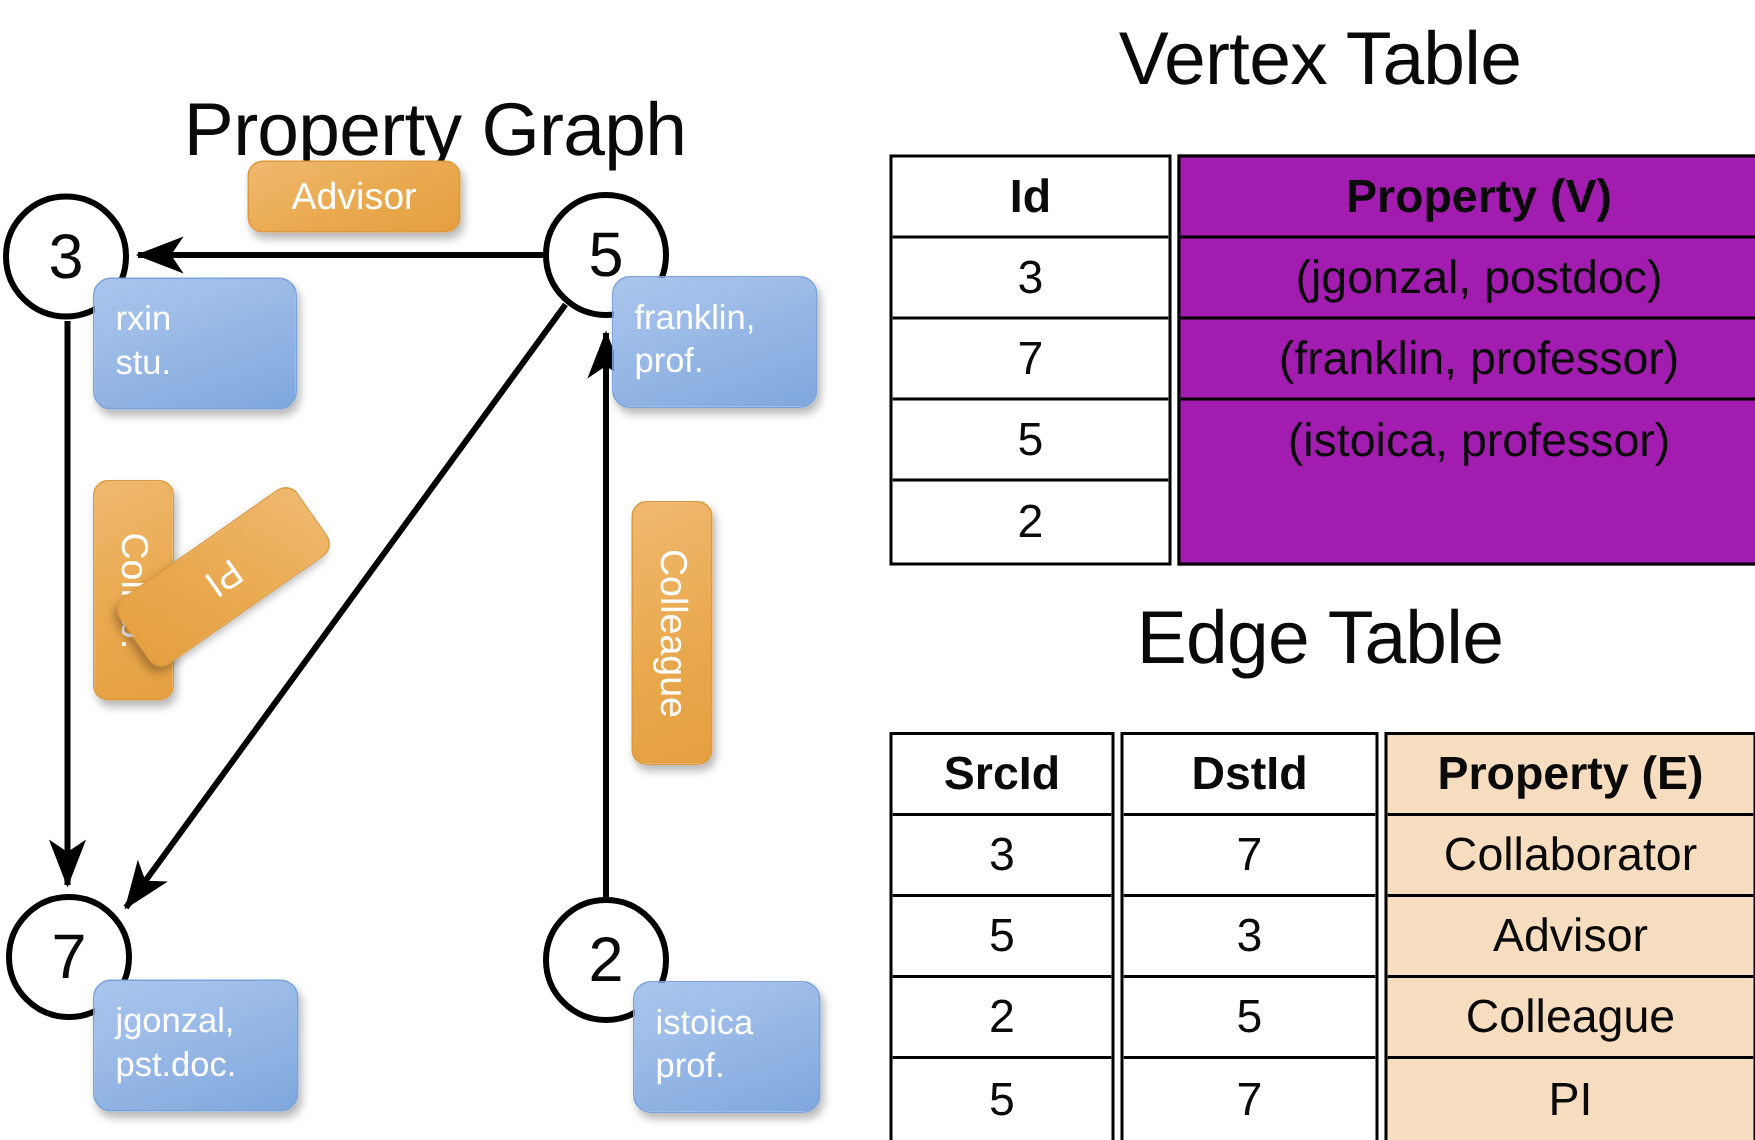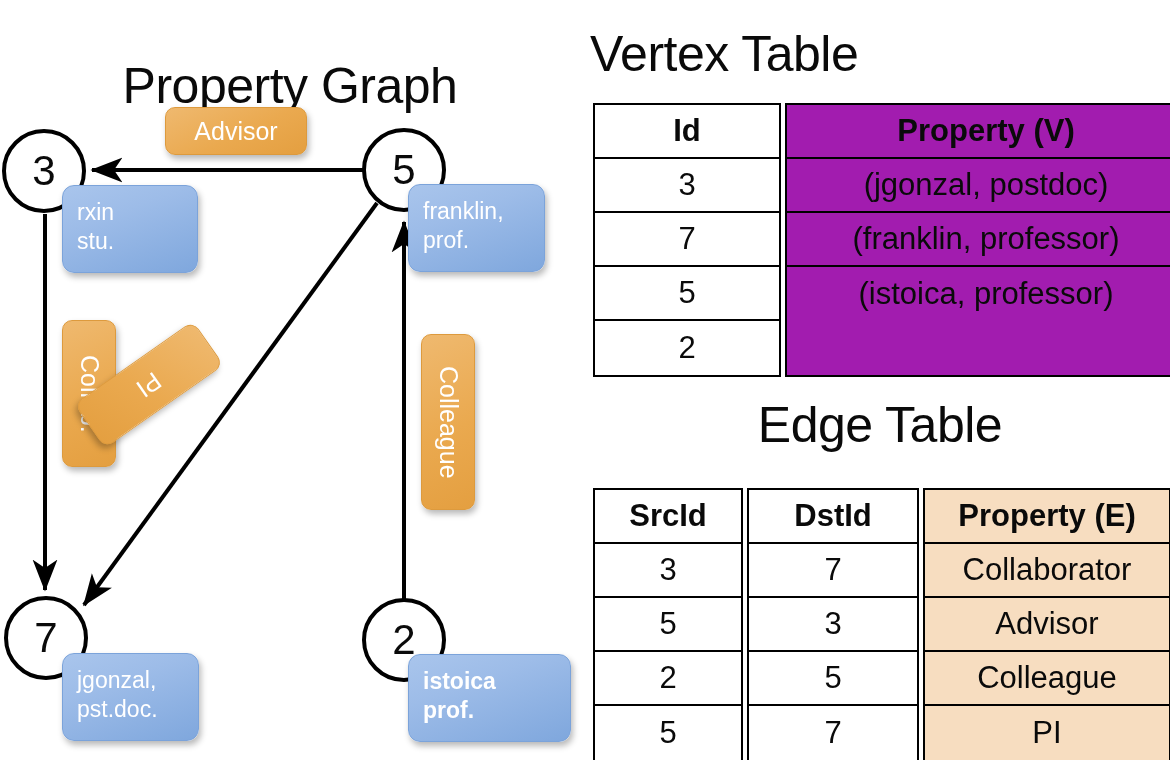--- a/index.html
+++ b/index.html
@@ -21,21 +21,21 @@
     position: absolute;
     font-family: "Liberation Sans", sans-serif;
     font-weight: 300;
     font-size: 50px;
     line-height: 1;
     color: #0a0a0a;
     white-space: nowrap;
     letter-spacing: -0.5px;
   }
   #title-property-graph { left: 0px;  top: 18px; width: 580px;  text-align: center; margin-top: 43px; }
-  #title-vertex-table   { left: 590px; top: 29px; width: 580px; }
+  #title-vertex-table   { left: 590px; top: 14px; width: 580px; text-align: center; }
   #title-edge-table     { left: 590px; top: 400px; width: 580px; text-align: center; }
 
   
   #graph-panel {
     position: absolute;
     left: 0; top: 0;
     width: 580px; height: 760px;
   }
   #graph-svg {
     position: absolute;
@@ -77,21 +77,21 @@
     font-family: "Liberation Sans", sans-serif;
     font-weight: 300;
     font-size: 23px;
     line-height: 1.28;
     padding: 12px 0 0 14px;
     z-index: 4;
   }
   #vprop-3 { left: 62px;  top: 185px; width: 136px; height: 88px; }
   #vprop-5 { left: 408px; top: 184px; width: 137px; height: 88px; }
   #vprop-7 { left: 62px;  top: 653px; width: 137px; height: 88px; }
-  #vprop-2 { left: 408px; top: 654px; width: 163px; height: 88px; font-weight: bold; }
+  #vprop-2 { left: 422px; top: 654px; width: 125px; height: 88px; }
   .vprop .line { display: block; }
 
   
   .eprop {
     position: absolute;
     border-radius: 10px;
     box-sizing: border-box;
     background: linear-gradient(155deg, #efb96f 0%, #eaa94f 55%, #e49f40 100%);
     border: 1px solid #dd9a3d;
     box-shadow: 2px 4px 6px rgba(0,0,0,0.28);

